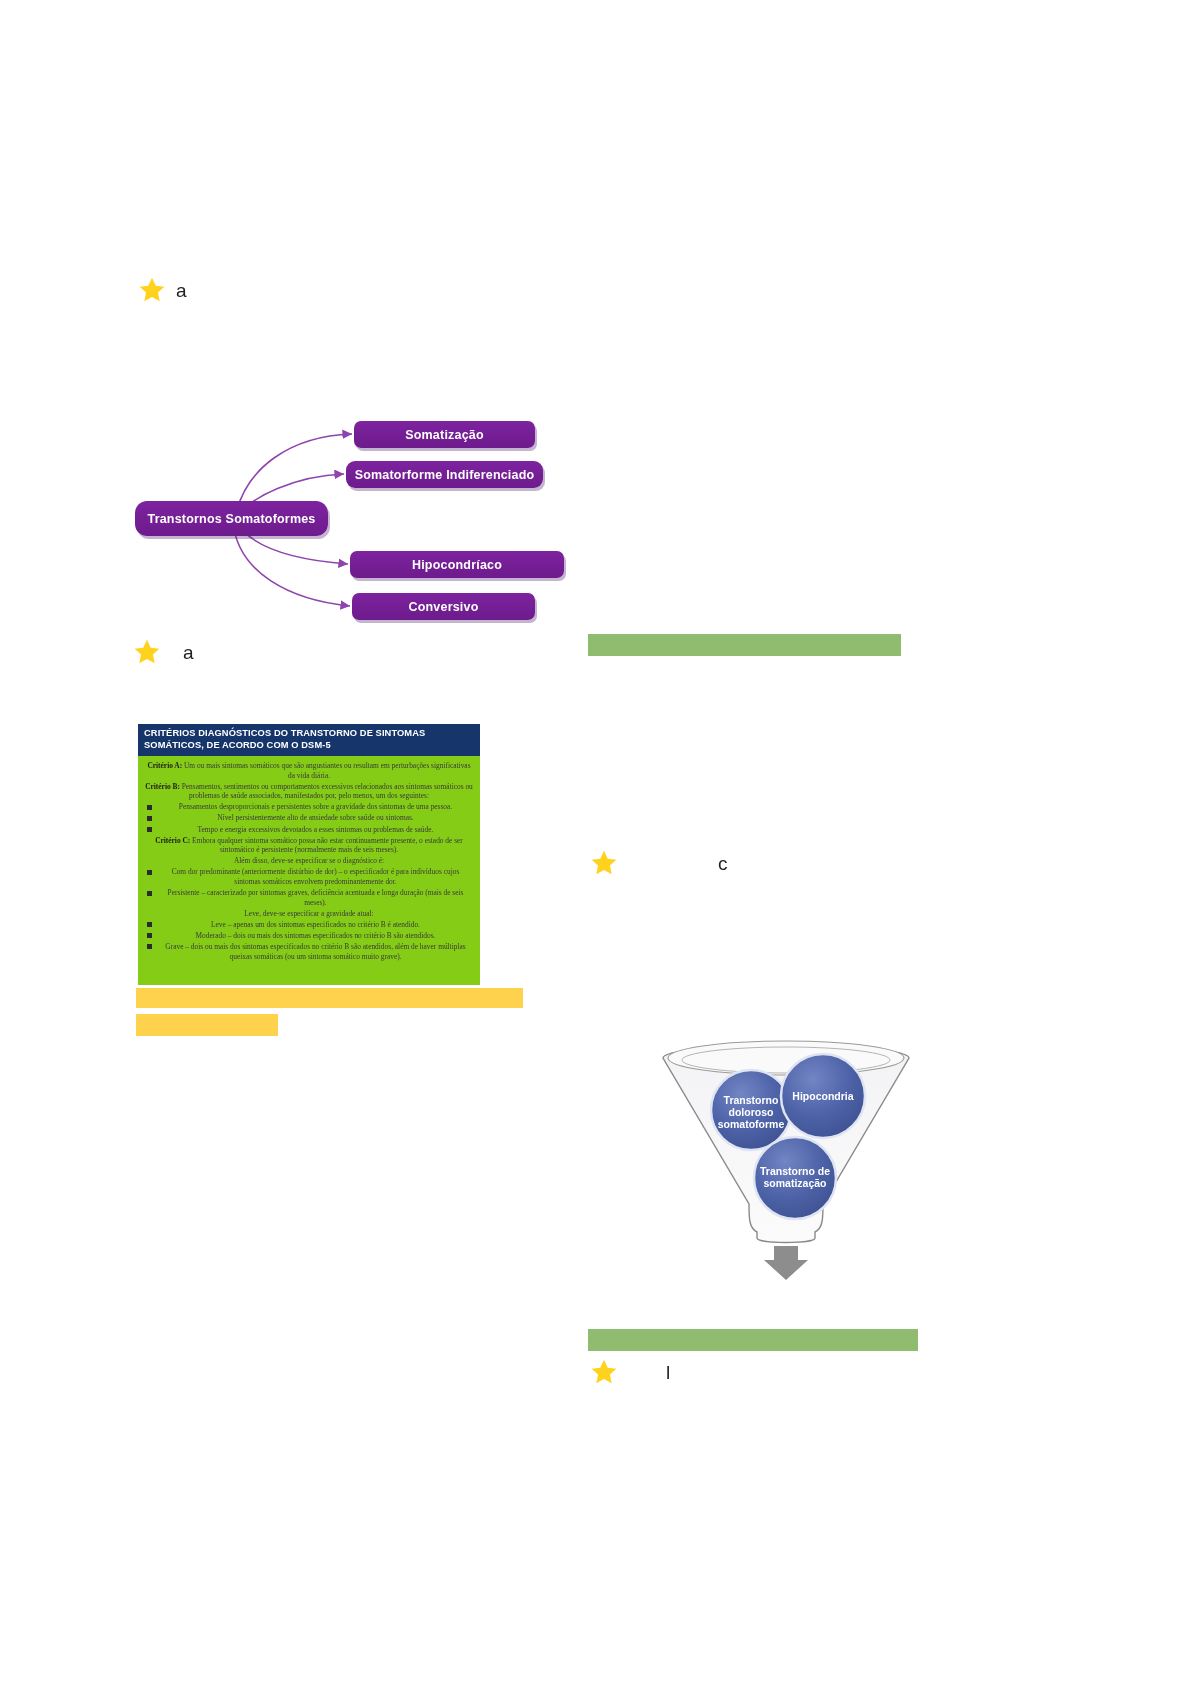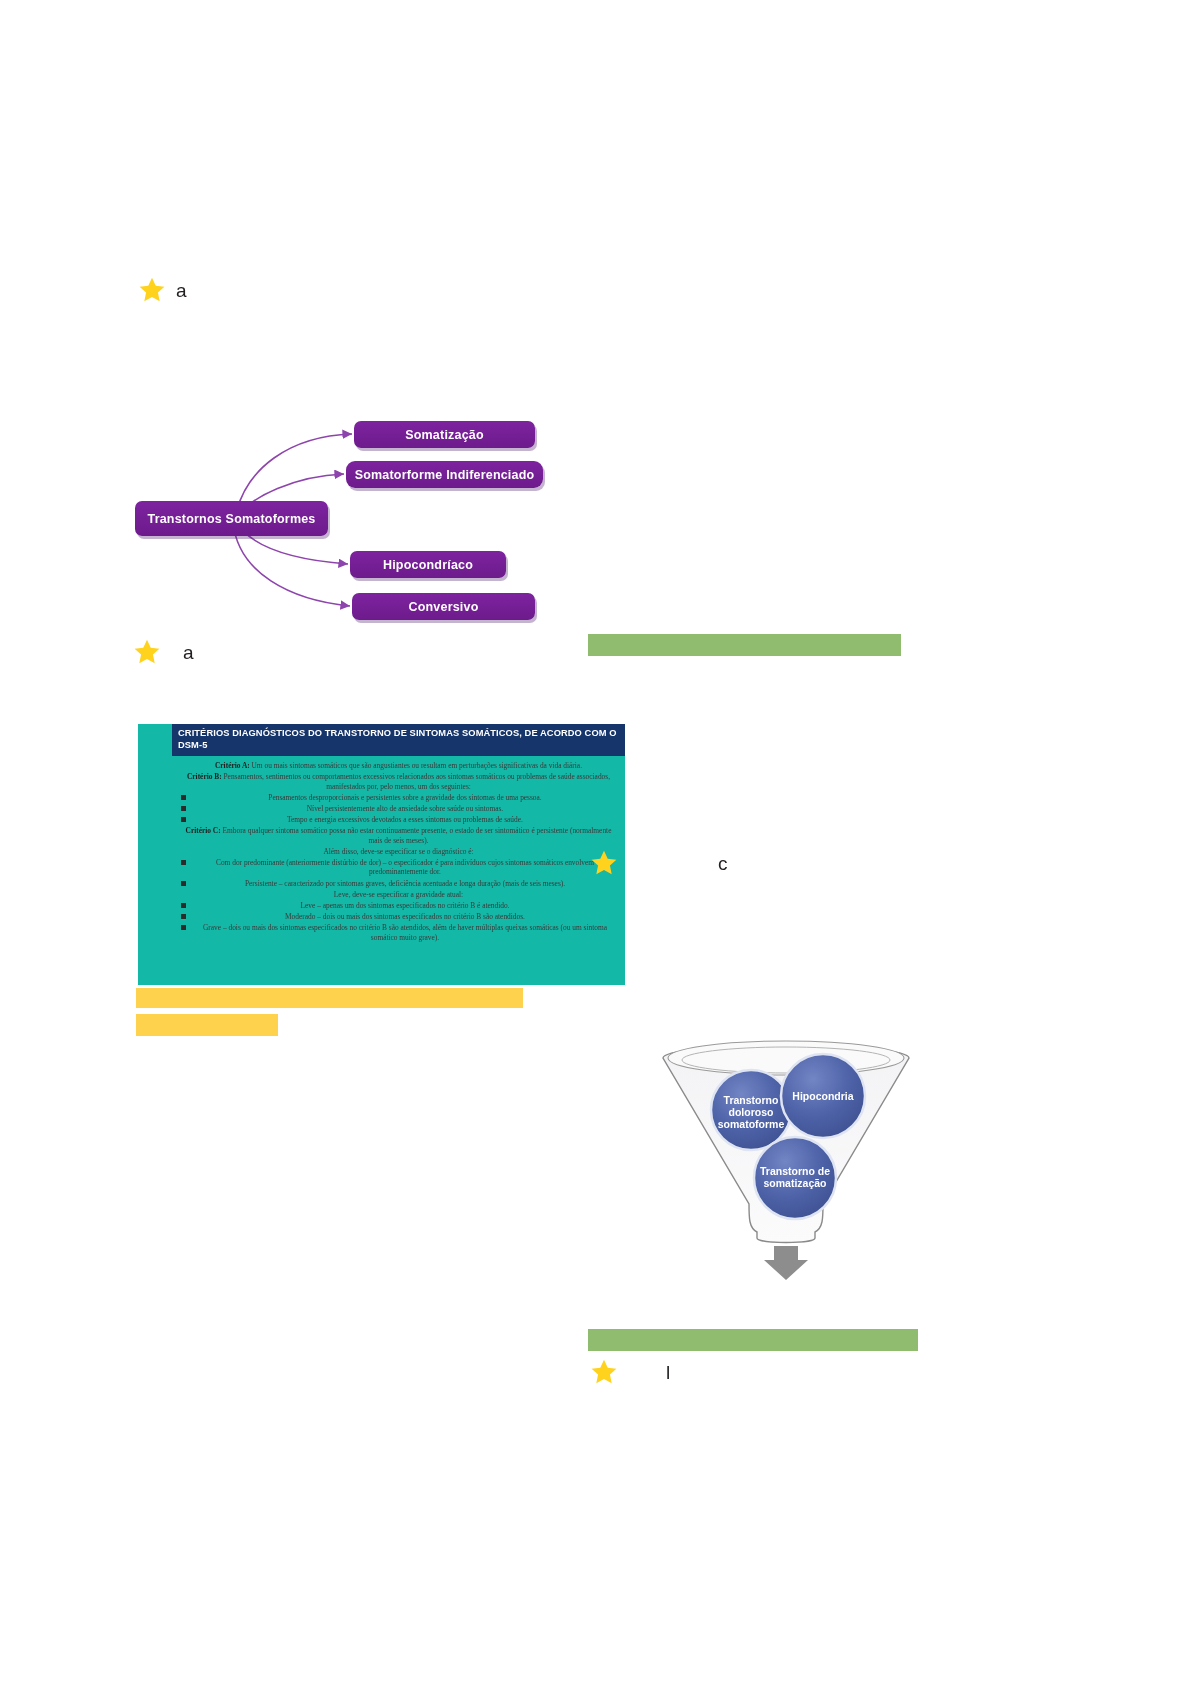--- a/index.html
+++ b/index.html
@@ -79,26 +79,25 @@
     width: 430px;
     height: 222px;
     overflow: visible;
   }
 
   
   #criteria-box {
     position: absolute;
     left: 138px;
     top: 724px;
-    width: 453px;
+    width: 342px;
     height: 261px;
-    background: #14b8a6;
+    background: #84cc16;
     overflow: hidden;
     font-family: "Liberation Serif", serif;
-    padding-left: 34px;
   }
   #criteria-header {
     background: #16356b;
     color: #ffffff;
     font-family: "Liberation Sans", sans-serif;
     font-weight: bold;
     font-size: 9.3px;
     line-height: 11.5px;
     padding: 4px 6px 5px 6px;
     letter-spacing: .1px;
@@ -182,33 +181,33 @@
         <marker id="ah" markerWidth="7" markerHeight="7" refX="6" refY="3" orient="auto">
           <path d="M0,0 L6,3 L0,6 z" fill="#8e44ad"></path>
         </marker>
       </defs>
       <path d="M105,110 C115,60 160,28 222,26" stroke="#8e44ad" stroke-width="1.6" fill="none" marker-end="url(#ah)"></path>
       <path d="M105,110 C122,88 165,68 214,66" stroke="#8e44ad" stroke-width="1.6" fill="none" marker-end="url(#ah)"></path>
       <path d="M105,112 C120,140 165,152 218,156" stroke="#8e44ad" stroke-width="1.6" fill="none" marker-end="url(#ah)"></path>
       <path d="M103,114 C108,165 160,192 220,198" stroke="#8e44ad" stroke-width="1.6" fill="none" marker-end="url(#ah)"></path>
     </svg>
 
-    <div class="node" style="left:5px; top:93px; width:193px; height:35px;">
+    <div class="node" style="left:5px; top:93px; width:193px; height:35px;border-radius:12px;">
       <span>Transtornos Somatoformes</span>
     </div>
 
     <div class="node" style="left:224px; top:13px; width:181px; height:27px;">
       <span>Somatização</span>
     </div>
 
     <div class="node" style="left:216px; top:53px; width:197px; height:27px;border-radius:9px;">
       <span>Somatorforme Indiferenciado</span>
     </div>
 
-    <div class="node" style="left:220px; top:143px; width:156px; height:27px;">
+    <div class="node" style="left:220px; top:143px; width:214px; height:27px;">
       <span>Hipocondríaco</span>
     </div>
 
     <div class="node" style="left:222px; top:185px; width:183px; height:27px;">
       <span>Conversivo</span>
     </div>
   </div>
 
   <div class="star-row" style="left:133px; top:638px; gap:22px;">
     <svg class="star-icon" viewBox="0 0 24 24">

